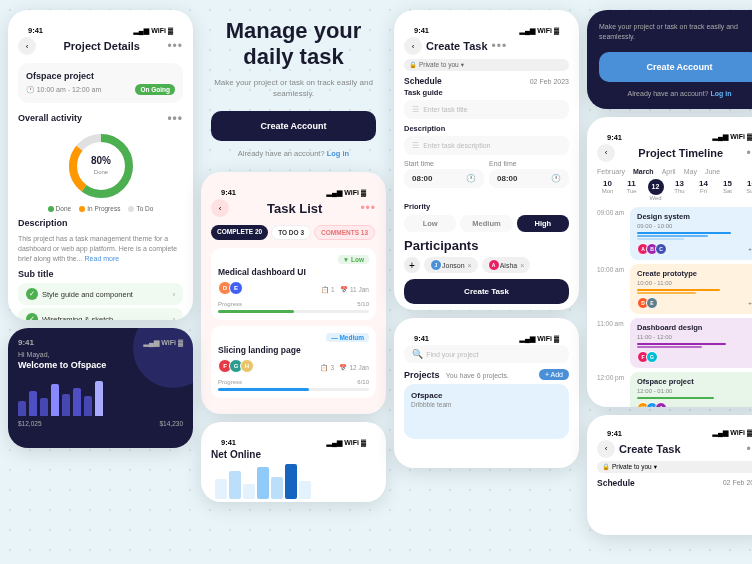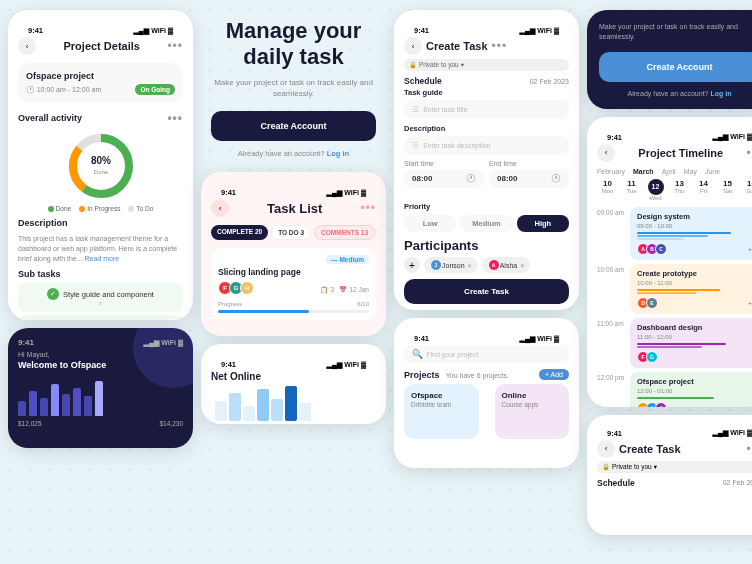--- a/index.html
+++ b/index.html
@@ -205,21 +205,20 @@
     }
 
     .sub-task-item {
       display: flex;
       align-items: center;
       justify-content: space-between;
       background: #f0faf0;
       border-radius: 8px;
       padding: 5px 8px;
       margin-bottom: 3px;
-      flex-direction: column;
     }
 
     .sub-task-left {
       display: flex;
       align-items: center;
       gap: 4px;
     }
 
     .check-circle {
       width: 12px;
@@ -992,21 +991,21 @@
       </div>
       <div class="desc-section">
         <div class="section-title">
           <span>Description</span>
         </div>
         <p class="desc-text">
           <span>This project has a task management theme for a dashboard or web app platform. Here is a complete brief along with the...</span>
           <span class="read-more">Read more</span>
         </p>
       </div>
-      <div class="sub-tasks-title">Sub tasks</div>
+      <div class="sub-tasks-title">Sub title</div>
       <div class="sub-task-item">
         <div class="sub-task-left">
           <div class="check-circle">✓</div>
           <span class="sub-task-label">Style guide and component</span>
         </div>
         <span class="chevron">›</span>
       </div>
       <div class="sub-task-item">
         <div class="sub-task-left">
           <div class="check-circle">✓</div>
@@ -1068,20 +1067,40 @@
         <span class="task-list-title">Task List</span>
         <span class="three-dots" style="color:#ff9999">•••</span>
       </div>
       <div class="filter-tabs">
         <span class="filter-tab tab-complete">COMPLETE 20</span>
         <span class="filter-tab tab-todo">TO DO 3</span>
         <span class="filter-tab tab-comments">COMMENTS 13</span>
       </div>
 
 
+      <div class="task-item">
+        <div class="task-item-header">
+          <span class="priority-badge low-priority">▼ Low</span>
+        </div>
+        <div class="task-item-title">Medical dashboard UI</div>
+        <div style="display:flex;align-items:center;justify-content:space-between;margin-bottom:3px">
+          <div class="task-avatars">
+            <div class="avatar-circle" style="background:#f9844a">D</div>
+            <div class="avatar-circle" style="background:#4361ee">E</div>
+          </div>
+          <span style="font-size:6.5px;color:#999">📋 1 &nbsp; 📅 11 Jan</span>
+        </div>
+        <div class="progress-label">
+          <span>Progress</span>
+            <span>5/10</span>
+        </div>
+        <div class="progress-bar-container">
+          <div class="progress-bar-fill" style="width:50%;background:#4caf50"></div>
+        </div>
+      </div>
 
       <div class="task-item">
         <div class="task-item-header">
           <span class="priority-badge medium-priority">— Medium</span>
         </div>
         <div class="task-item-title">Slicing landing page</div>
         <div style="display:flex;align-items:center;justify-content:space-between;margin-bottom:3px">
           <div class="task-avatars">
             <div class="avatar-circle" style="background:#e63946">F</div>
             <div class="avatar-circle" style="background:#2a9d8f">G</div>
@@ -1207,24 +1226,20 @@
           <span style="font-size:9px;font-weight:700;color:#1a1a2e">Projects</span>
           <span class="projects-count"> &nbsp; </span>
           <span style="font-size:7px;color:#888">You have 6 projects.</span>
         </div>
         <button class="add-btn">+ Add</button>
       </div>
       <div class="project-grid">
         <div class="project-card-mini project-card-blue">
           <div class="project-mini-title">Ofspace</div>
           <div class="project-mini-sub">Dribbble team</div>
-        </div>
-        <div class="project-card-mini project-card-purple">
-          <div class="project-mini-title">Online</div>
-          <div class="project-mini-sub">Course apps</div>
         </div>
       </div>
     </div>
   </div>
 
   <div class="col4">
 
     <div class="card-create-account">
       <p class="ca-subtitle">Make your project or task on track easily and seamlessly.</p>
       <button class="ca-btn">Create Account</button>

